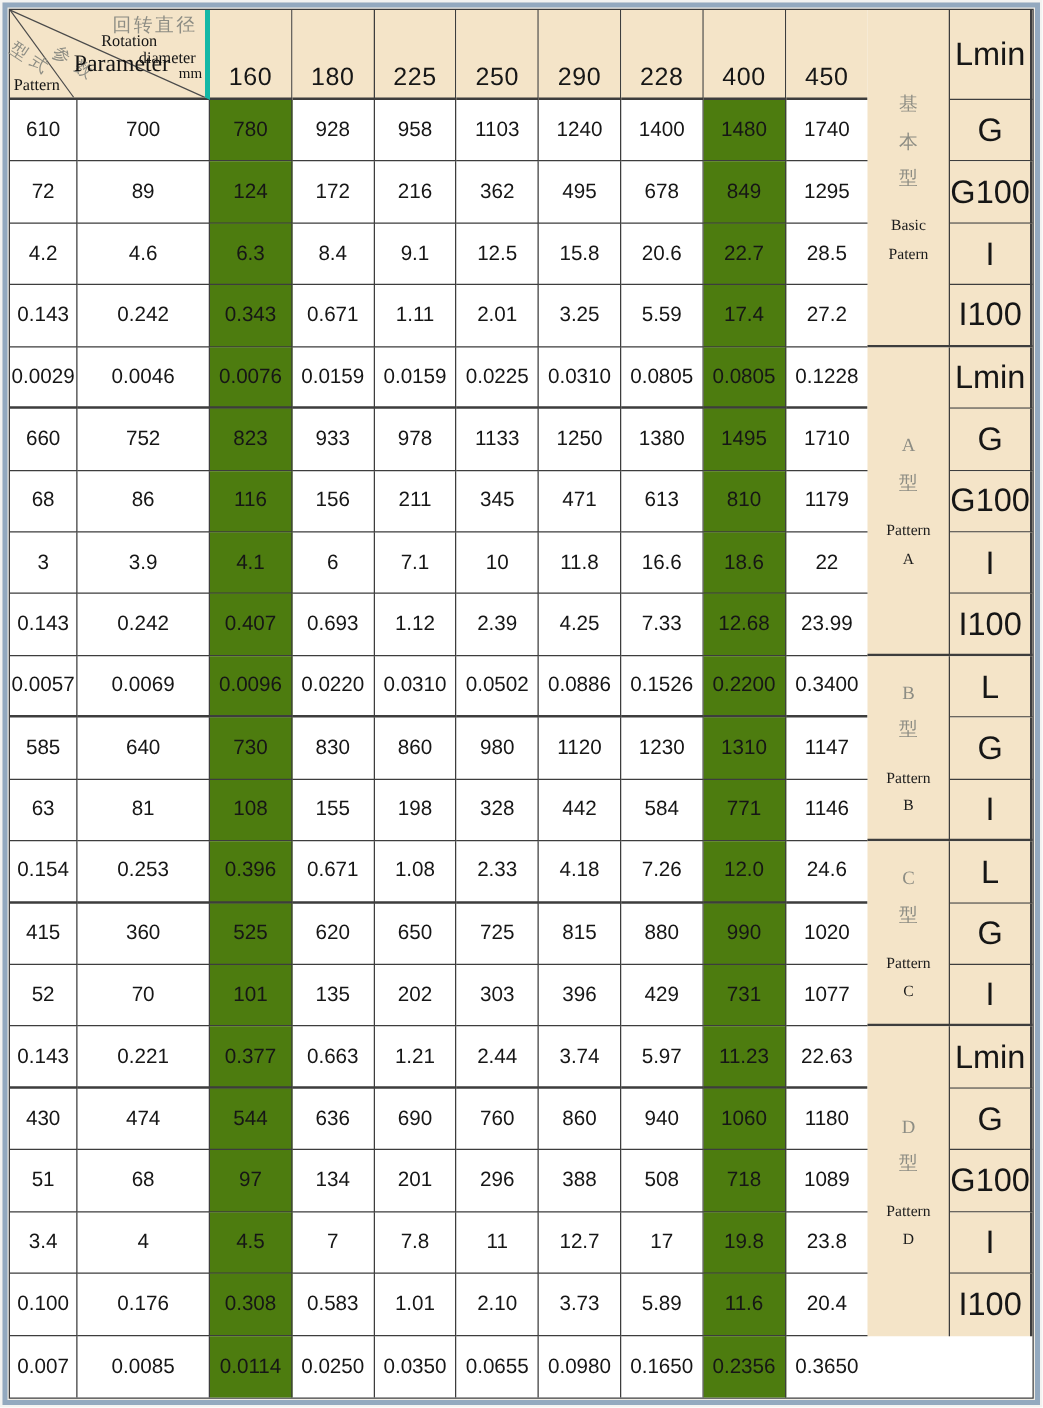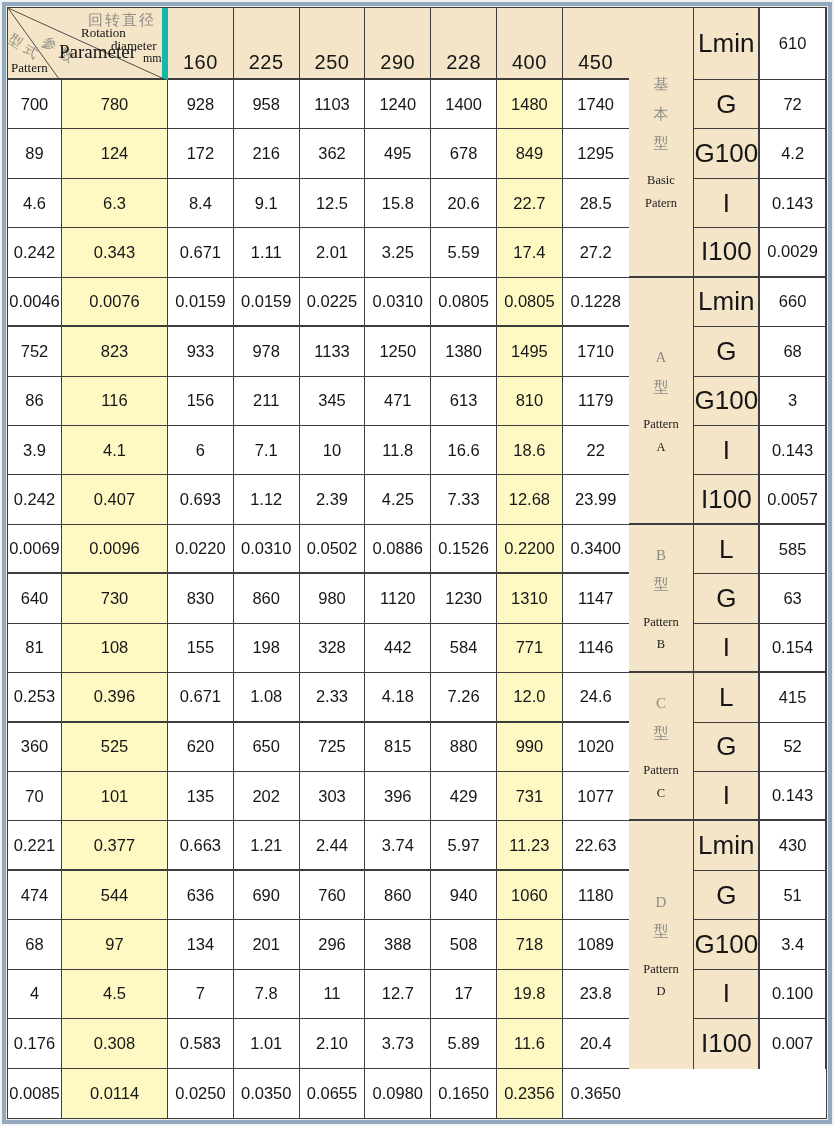--- a/index.html
+++ b/index.html
@@ -24,21 +24,21 @@
     border:1px solid #3d3d3d;
     background:#ffffff;
   }
   .cell{
     border-right:1px solid #3d3d3d;
     border-bottom:1px solid #3d3d3d;
     display:flex;align-items:center;justify-content:center;
     overflow:hidden;
   }
   .beige{background:#f4e4c8;}
-  .hl{background:#fef9c3;}
+  .hl{background:#4d7c0f;}
   .last-col{border-right:none;}
   .last-row{border-bottom:none;}
   .group-end{border-bottom-width:2px;}
   .header-row{border-bottom-width:2px;}
   .param-cell{border-right-width:2px;}
   .diam{
     font-size:20px;color:#161616;letter-spacing:0.5px;
     padding-top:38px;
   }
   .value{font-size:16.5px;color:#161616;}
@@ -55,21 +55,21 @@
   }
   .en-line{
     display:block;font-size:12.5px;color:#1c1c1c;
     line-height:1.65;text-align:center;white-space:nowrap;
   }
   .cn-block{margin-bottom:10px;}
   
   #corner{
     grid-column:1 / span 2;grid-row:1;
     position:relative;
-    border-right:6px solid #14b8a6;
+    border-right:4px solid #14b8a6;
     border-bottom:2px solid #3d3d3d;
     background:#f4e4c8;
     font-family:"Liberation Serif",serif;
   }
   #corner svg{position:absolute;left:0;top:0;width:100%;height:100%;}
   #corner .lbl{position:absolute;white-space:nowrap;}
   .lbl-cn{color:#8d8d84;}
   .lbl-en{color:#141414;}
   #rot-cn{right:6px;top:3px;font-size:15px;letter-spacing:2px;}
   #rot-en1{left:73px;top:17px;font-size:13px;}
@@ -96,20 +96,21 @@
         <span class="lbl lbl-en" id="rot-en1">Rotation</span>
         <span class="lbl lbl-en" id="rot-en2">diameter</span>
         <span class="lbl lbl-en" id="rot-mm">mm</span>
         <span class="lbl lbl-cn" id="pat-cn">型式</span>
         <span class="lbl lbl-en" id="pat-en">Pattern</span>
         <span class="lbl lbl-cn" id="par-cn">参数</span>
         <span class="lbl lbl-en" id="par-en">Parameter</span>
       </div>
 
     <div class="cell beige diam header-row">160</div>
+        <div class="cell beige diam header-row">180</div>
         <div class="cell beige diam header-row">225</div>
         <div class="cell beige diam header-row">250</div>
         <div class="cell beige diam header-row">290</div>
         <div class="cell beige diam header-row">228</div>
         <div class="cell beige diam header-row">400</div>
         <div class="cell beige diam header-row last-col">450</div>
         <div class="cell beige group-label group-end" style="grid-row: span 5;">
           <span class="cn-block">
             <span class="cn-char">基</span>
             <span class="cn-char">本</span>

